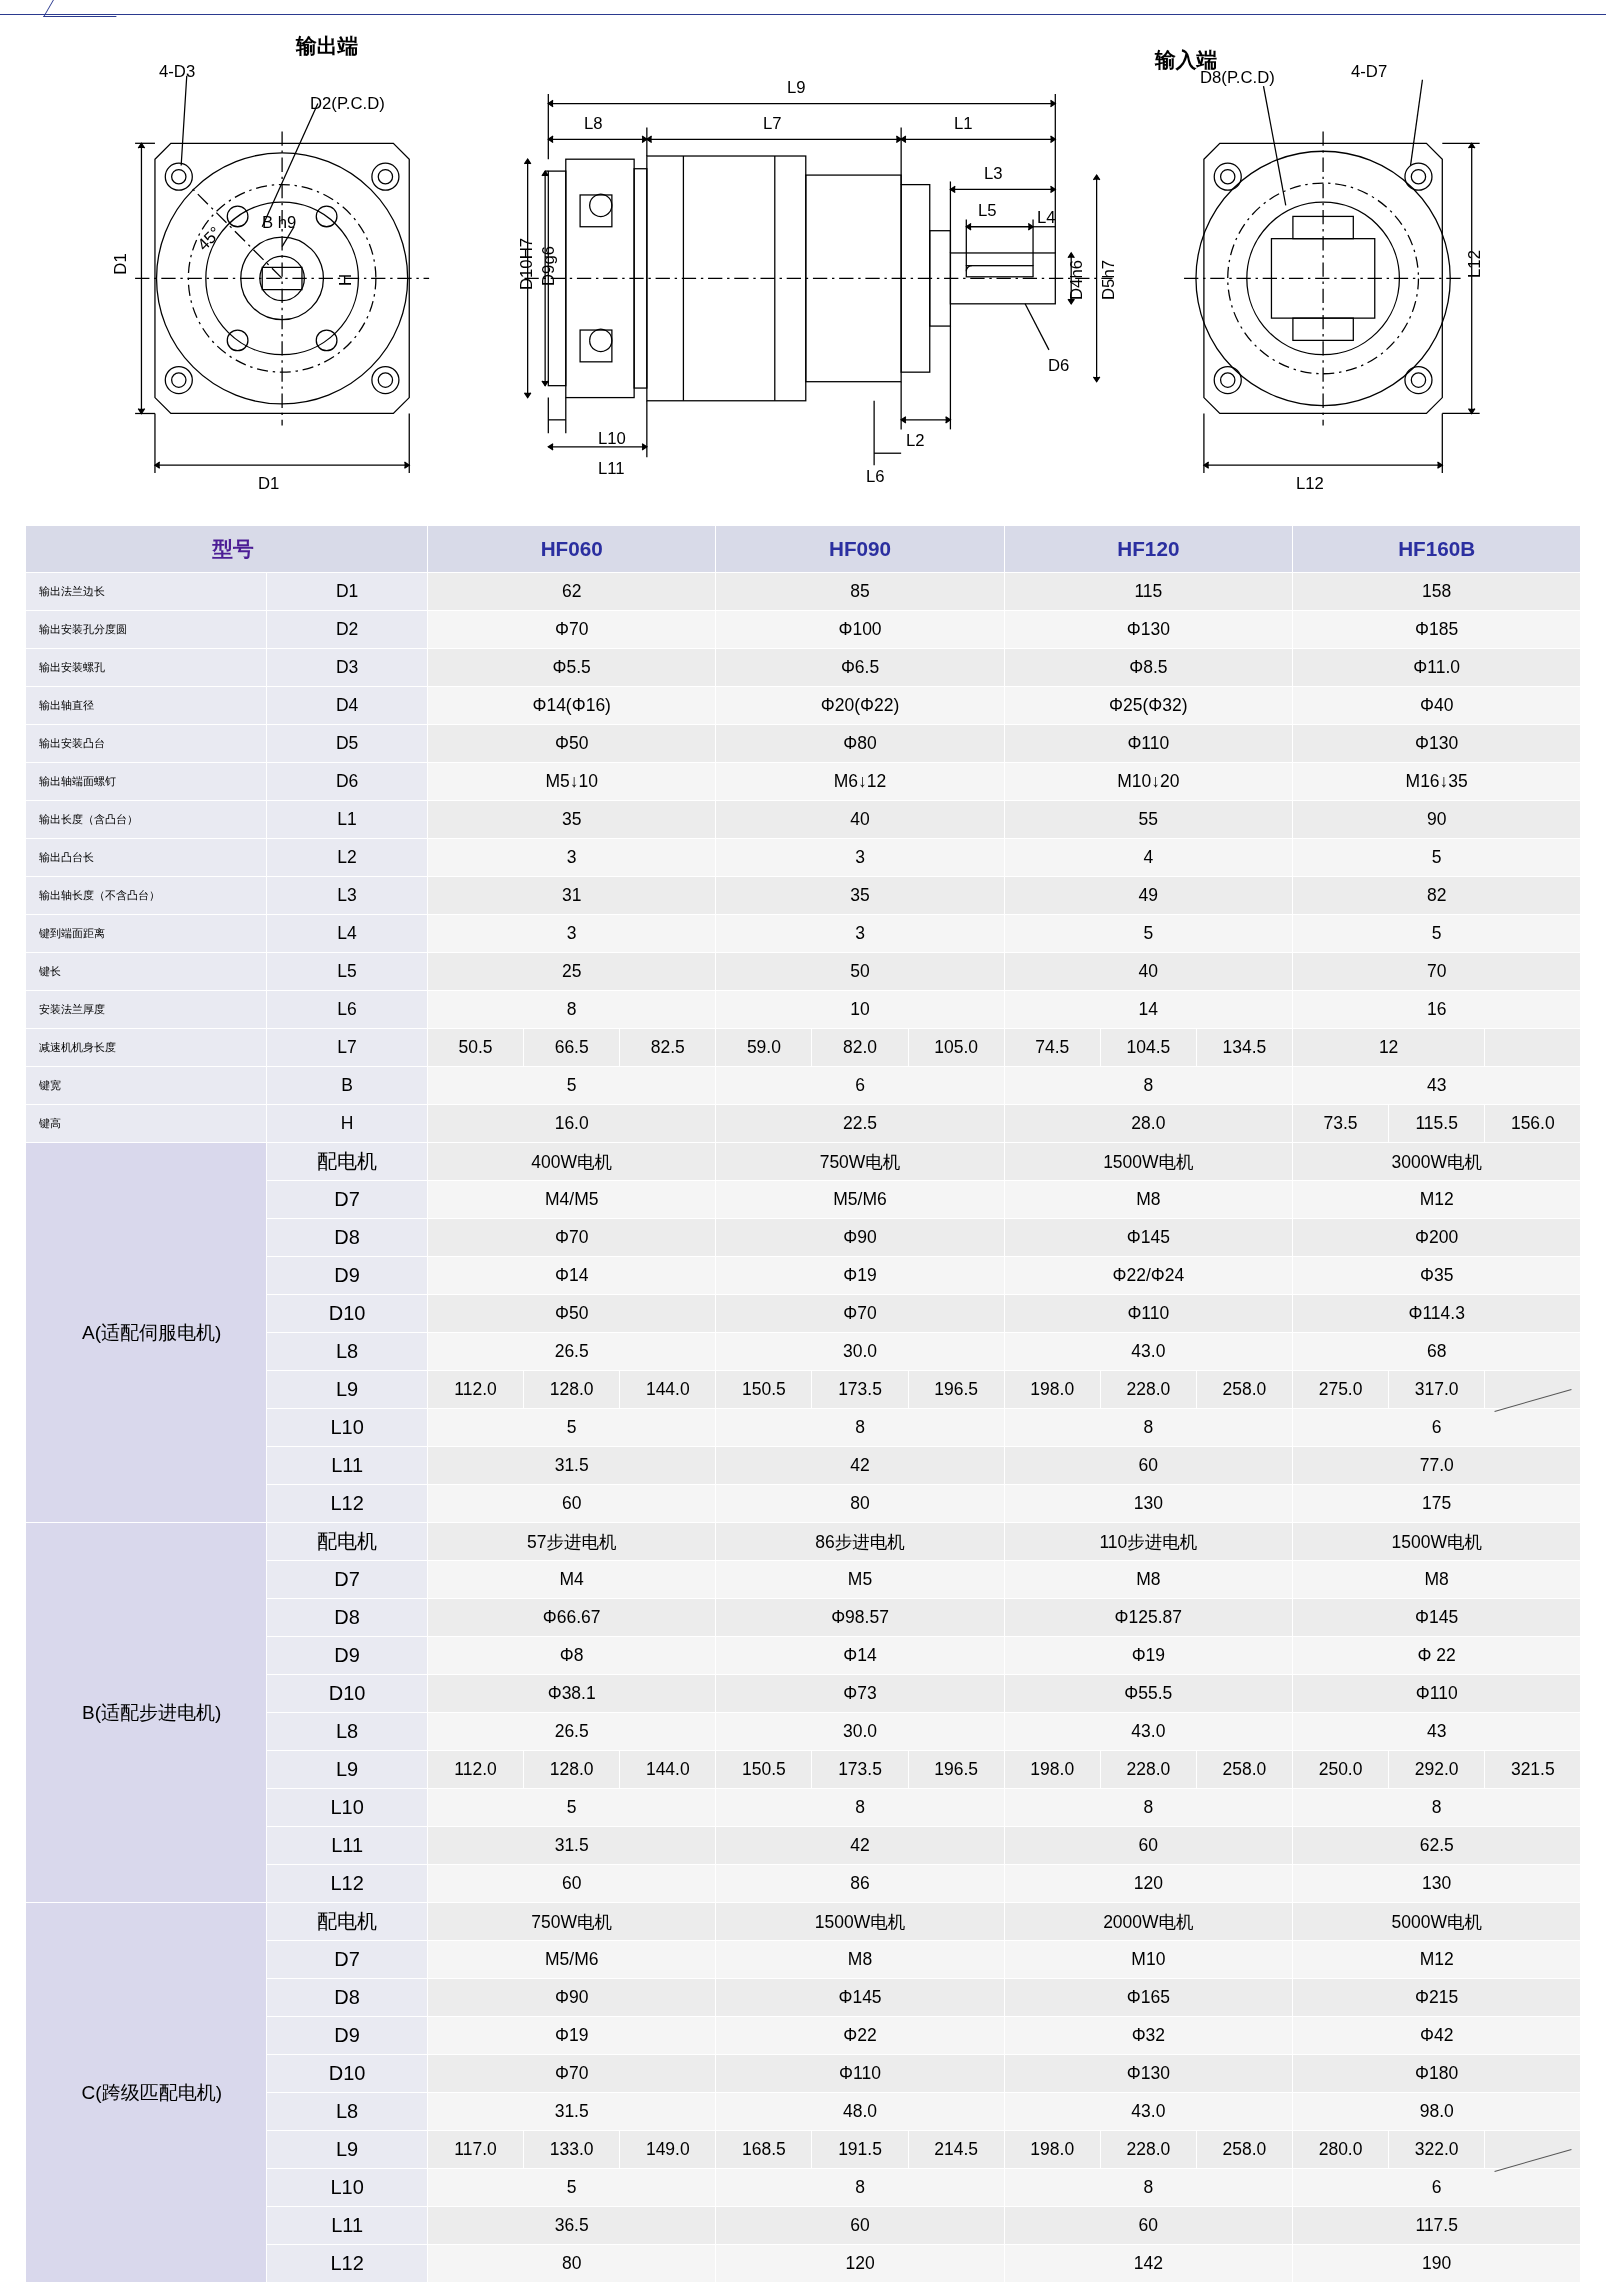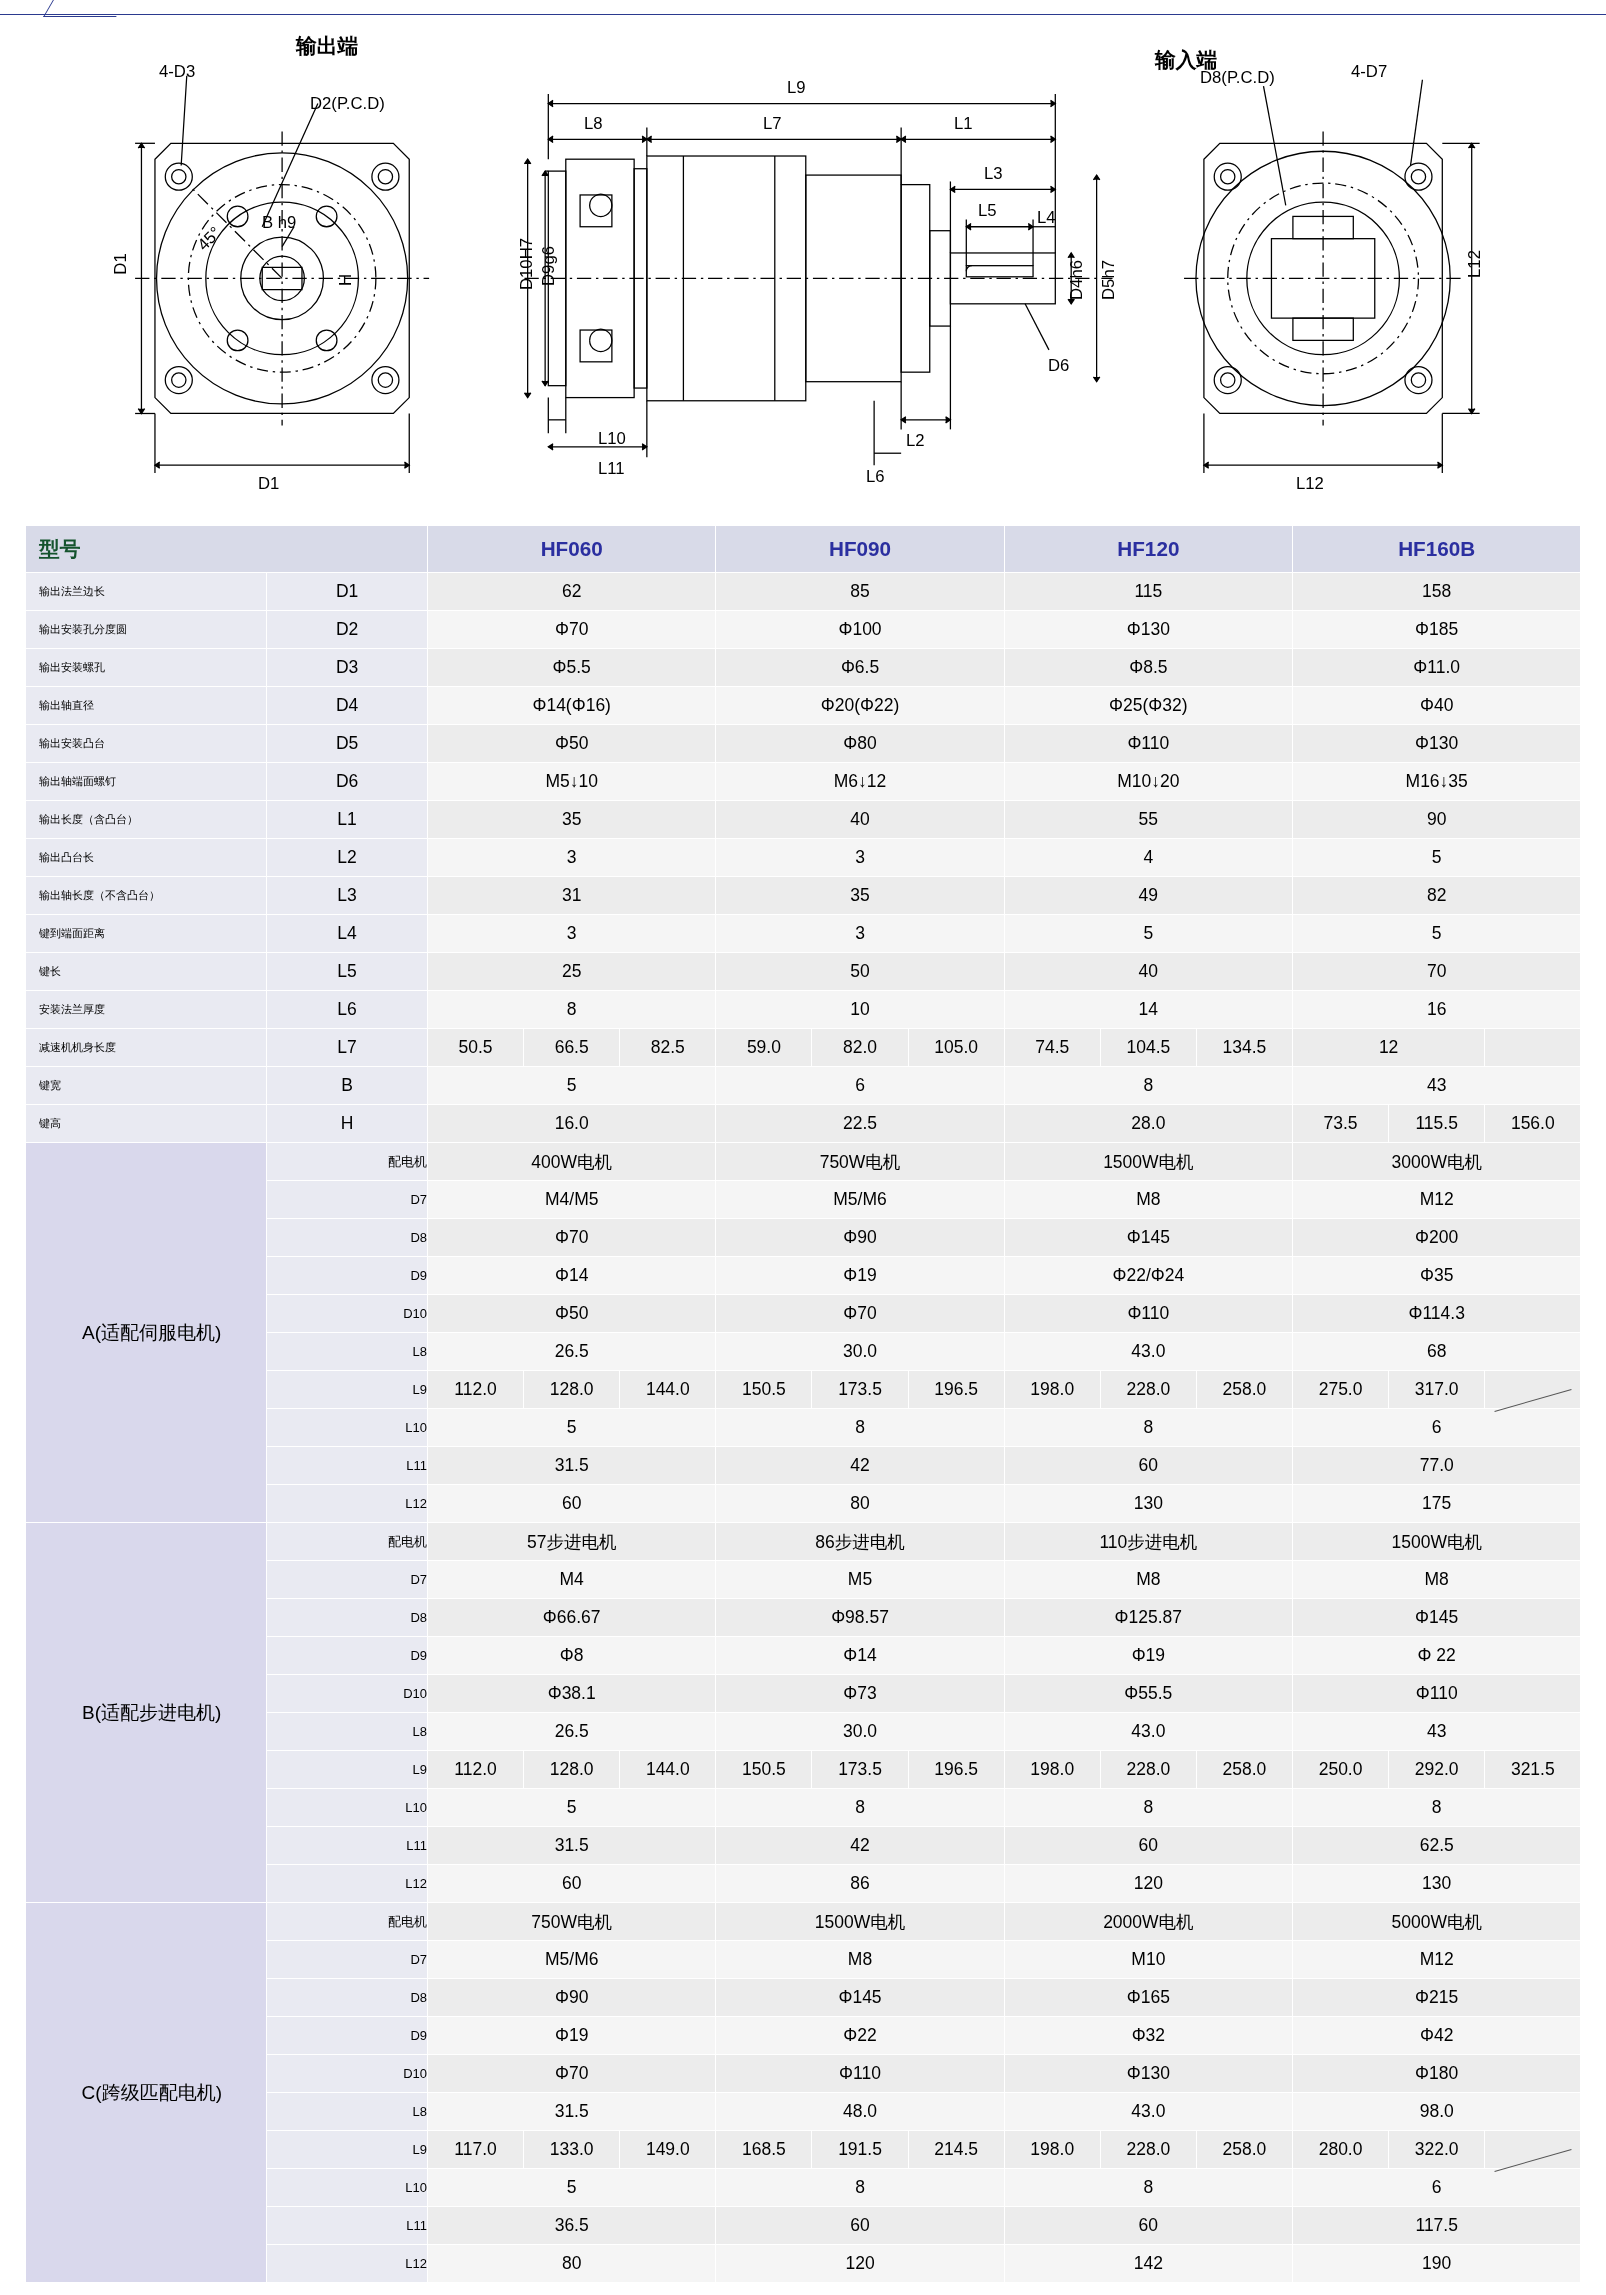--- a/index.html
+++ b/index.html
@@ -14,27 +14,27 @@
   .drawing{position:relative;height:525px;}
   .lbl{position:absolute;font-size:16.7px;white-space:nowrap;}
   .cn-title{position:absolute;font-size:20.7px;font-weight:bold;}
 
   svg{display:block;}
 
   
   table{border-collapse:collapse;width:1556px;margin:0 25.4px;table-layout:fixed;}
   td,th{border:0.8px solid #fff;font-size:17.5px;text-align:center;padding:0;height:37px;}
   thead th{background:#d8dae8;color:#2b2fa0;font-weight:bold;font-size:20.7px;height:46px;}
-  thead th.first{text-align:left;padding-left:12.7px;color:#14532d;}
+  thead th.first{text-align:center;padding-left:12.7px;color:#4c1d95;}
   .rowname{background:#e9eaf2;text-align:left;padding-left:12.7px;font-size:11px;}
   .code{background:#e9eaf2;text-align:center;font-size:17.5px;width:72px;}
   .val{background:#ececec;}
   .val.alt{background:#f5f5f5;}
   .grp{background:#d9d8ec;font-size:19px;text-align:center;vertical-align:middle;padding-left:11px;}
-  .sub{background:#e9eaf2;text-align:right;font-size:13px;}
+  .sub{background:#e9eaf2;text-align:center;font-size:20px;}
   .diag{position:relative;background:#ececec;}
   .diag:after{content:"";position:absolute;left:8%;top:78%;width:84%;height:0;border-top:0.8px solid #555;transform:rotate(-16deg);}
 </style>
 </head>
 <body>
 
 <div class="page">
 
   <div class="toprule"></div>
   <div class="toprule-corner"></div>

